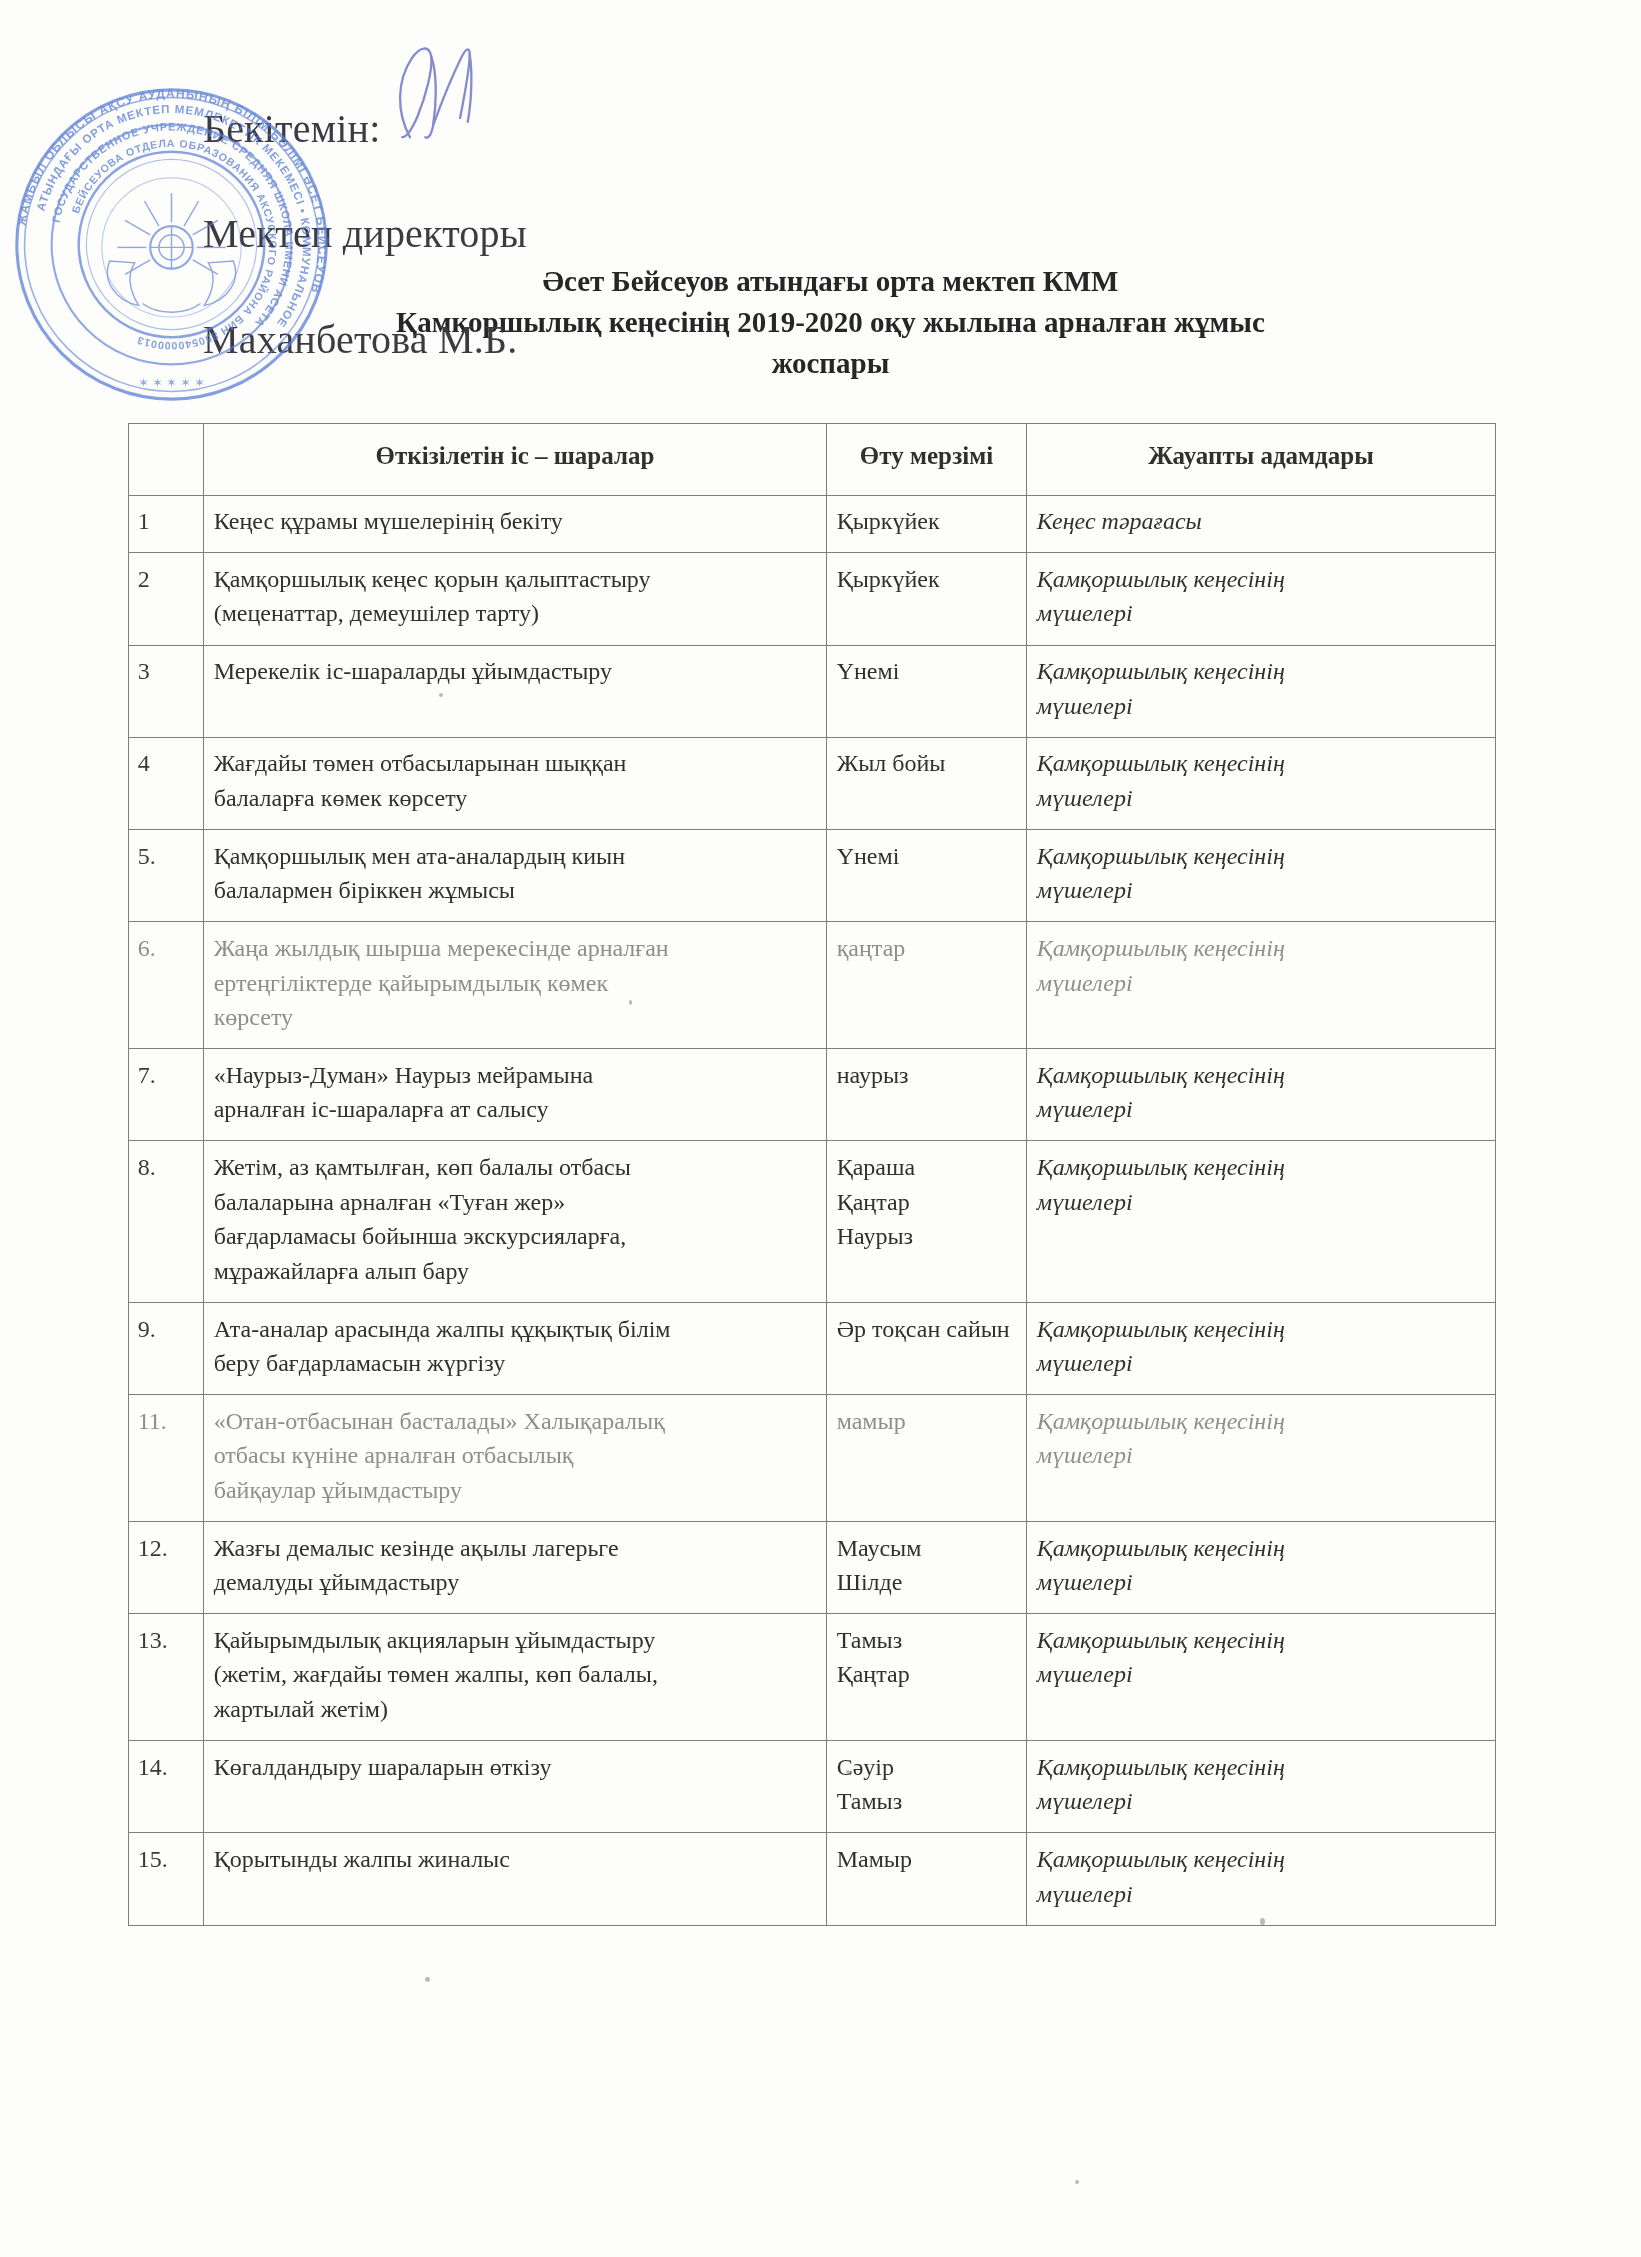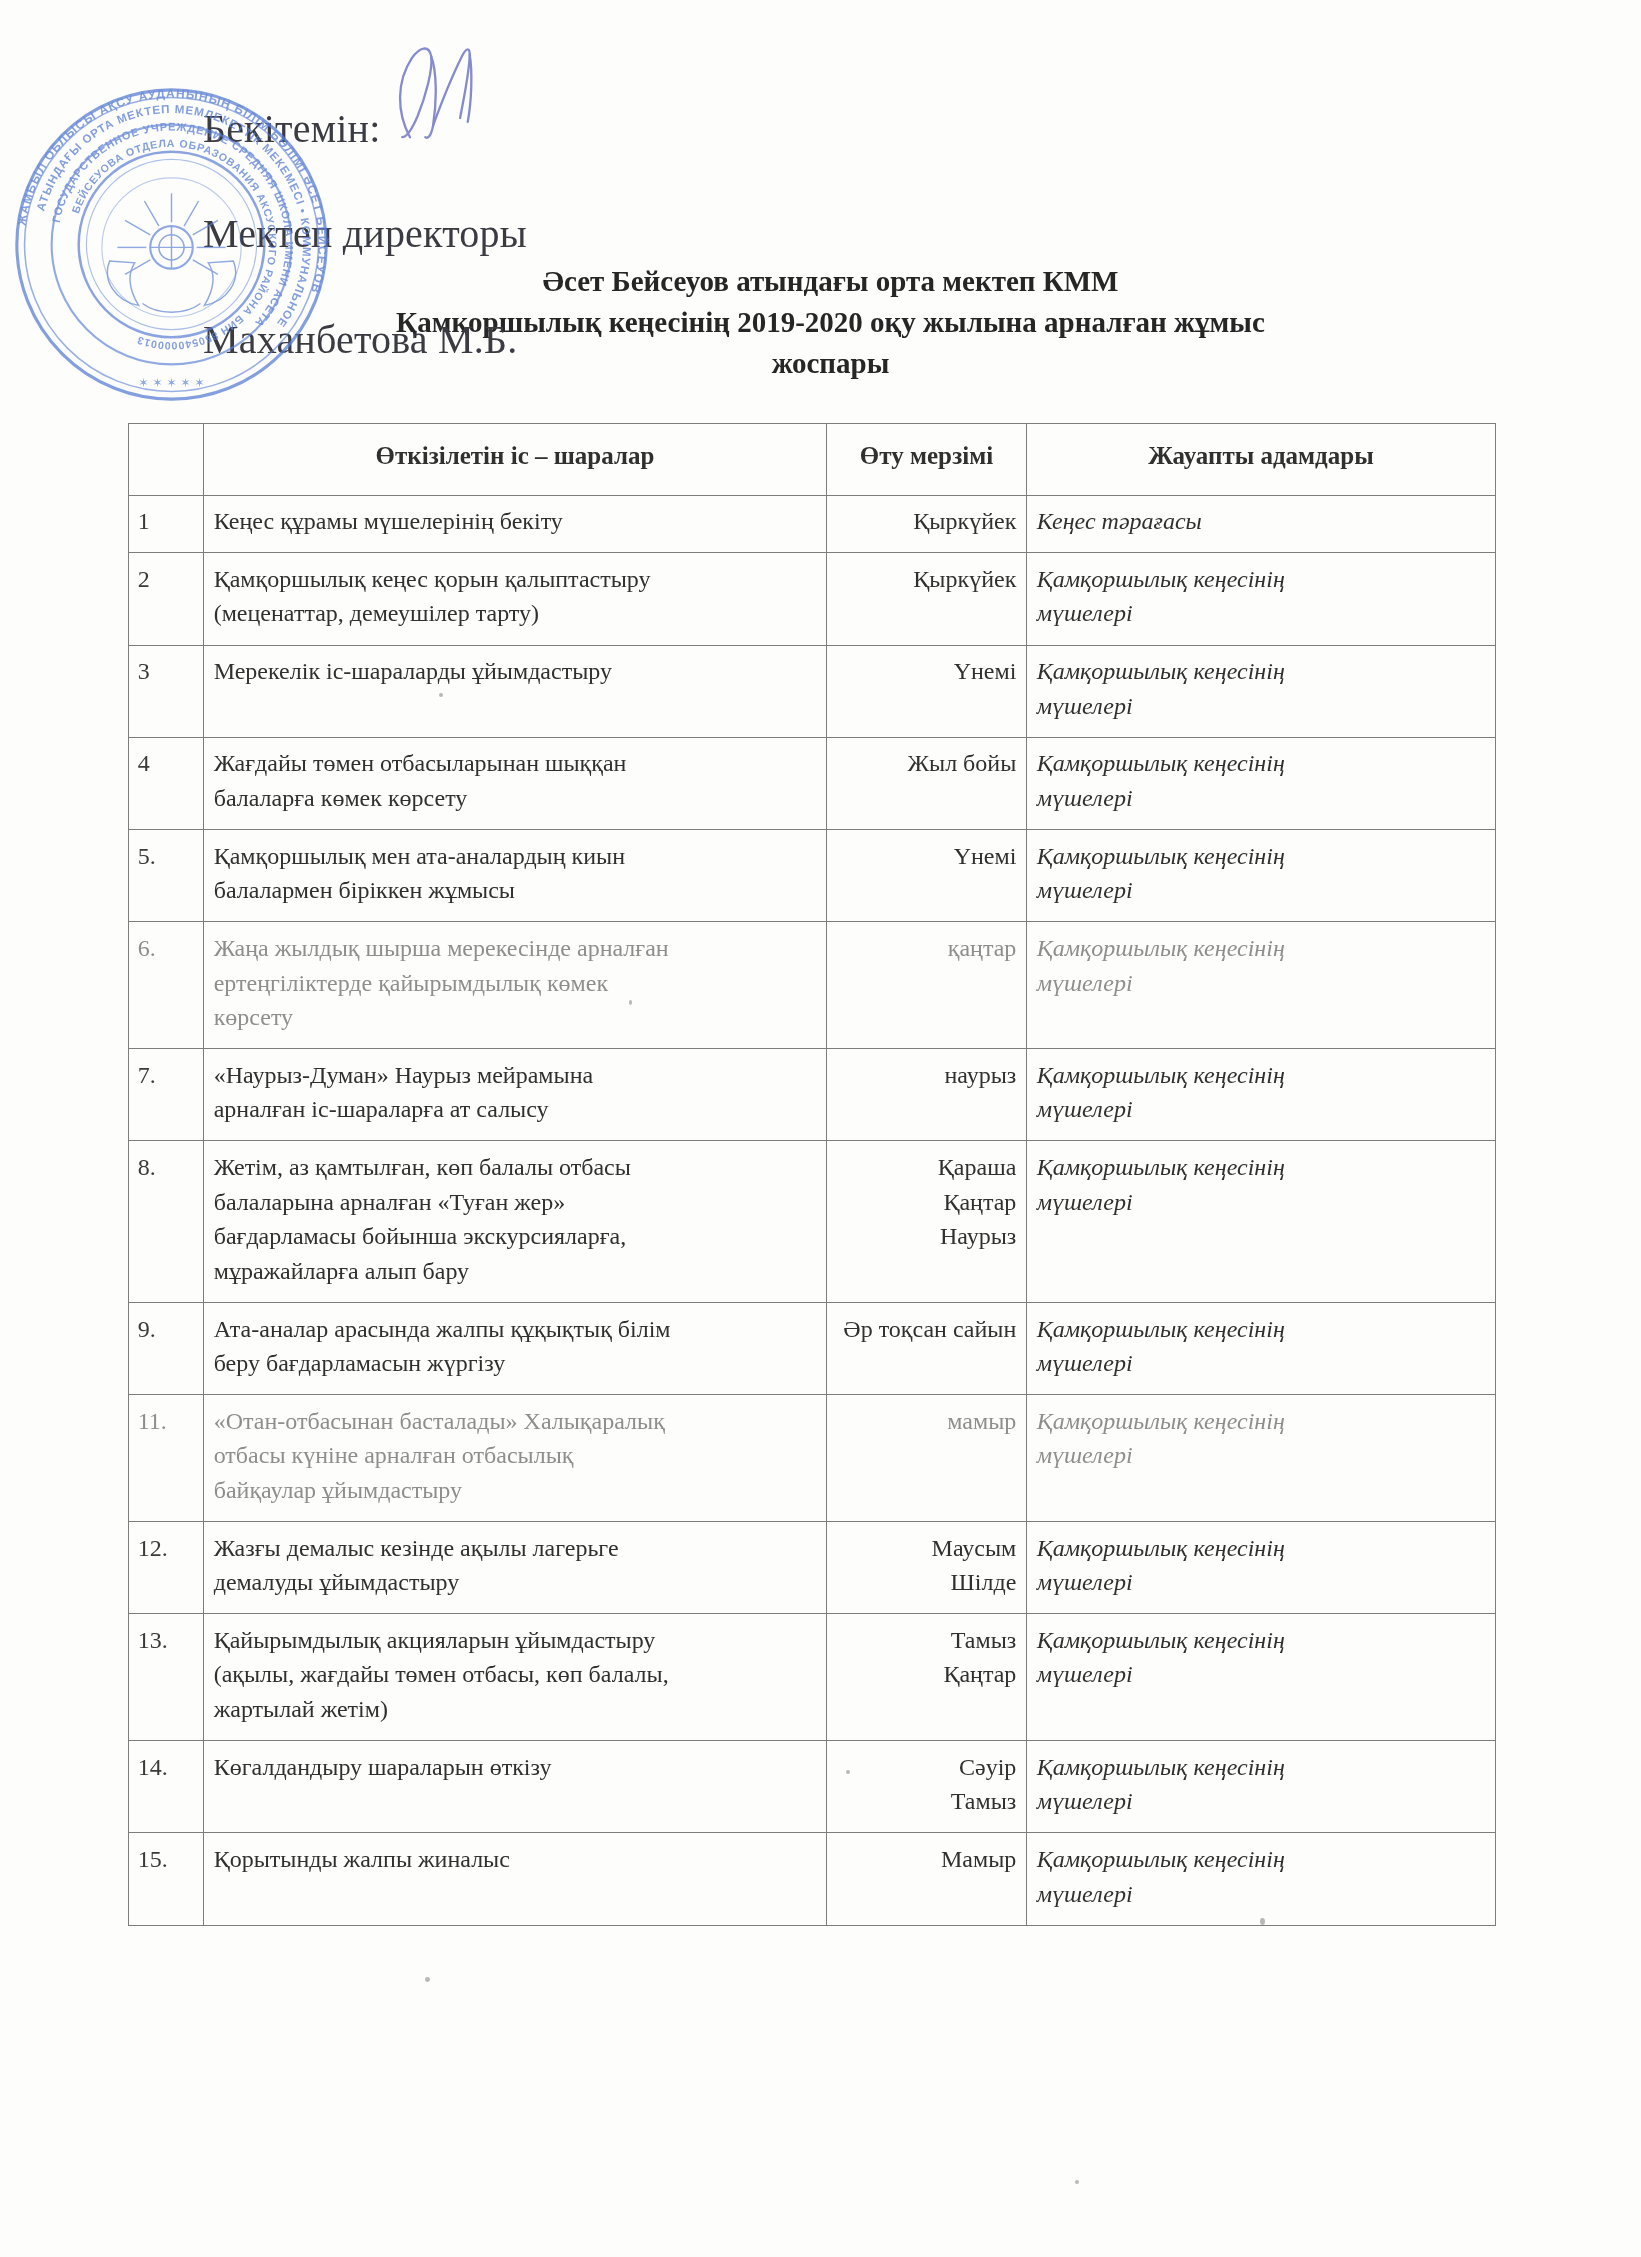--- a/index.html
+++ b/index.html
@@ -108,21 +108,21 @@
     vertical-align: top;
   }
   #plan-table thead th.blank { border-top: 1px solid #7d7d7d; }
   #plan-table td.num {
     text-align: left;
     padding-left: 8.7px;
     padding-right: 3.9px;
     color: #3a3a38;
   }
   #plan-table td.act { text-align: left; }
-  #plan-table td.per { text-align: right; }
+  #plan-table td.per { text-align: left; }
   #plan-table td.res { text-align: left; }
   #plan-table td .l { display: block; }
   #plan-table td.res .l { white-space: nowrap; font-style: italic; }
 
   
   #plan-table tr.faded td { color: #8e8e8c; }
 
   
   .speck {
     position: absolute;
@@ -388,21 +388,21 @@
           </td>
           <td class="res">
             <span class="l">Қамқоршылық кеңесінің</span>
             <span class="l">мүшелері</span>
           </td>
         </tr>
         <tr>
           <td class="num">13.</td>
           <td class="act">
             <span class="l">Қайырымдылық акцияларын ұйымдастыру</span>
-            <span class="l">(ақылы, жағдайы төмен отбасы, көп балалы,</span>
+            <span class="l">(жетім, жағдайы төмен жалпы, көп балалы,</span>
             <span class="l">жартылай жетім)</span>
           </td>
           <td class="per">
             <span class="l">Тамыз</span>
             <span class="l">Қаңтар</span>
           </td>
           <td class="res">
             <span class="l">Қамқоршылық кеңесінің</span>
             <span class="l">мүшелері</span>
           </td>

